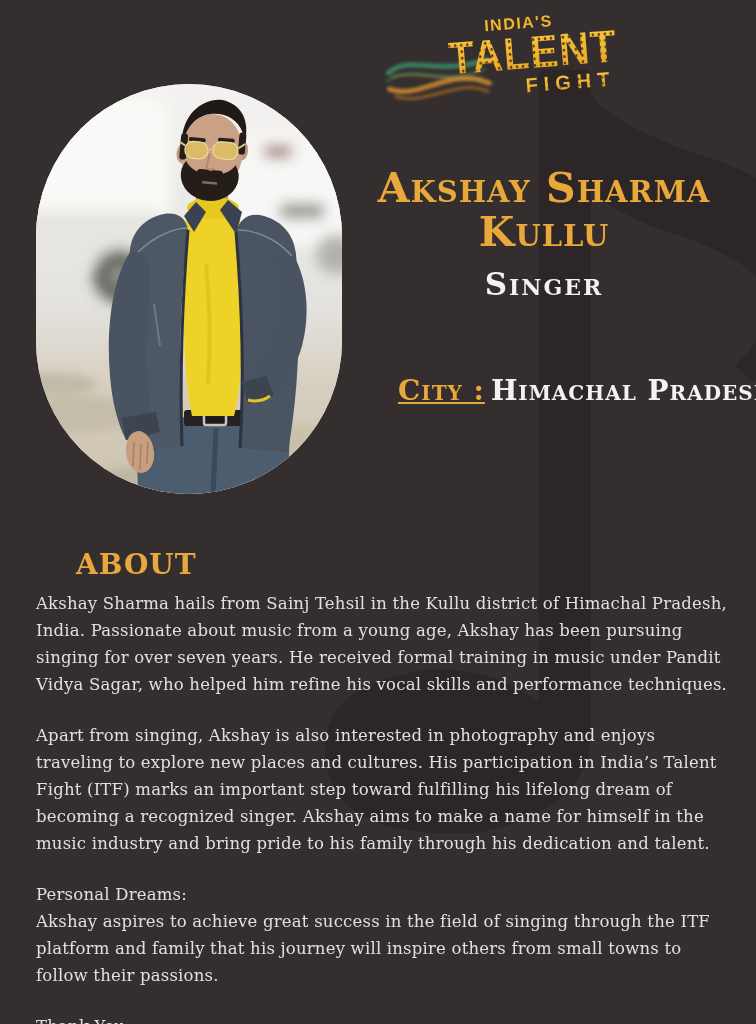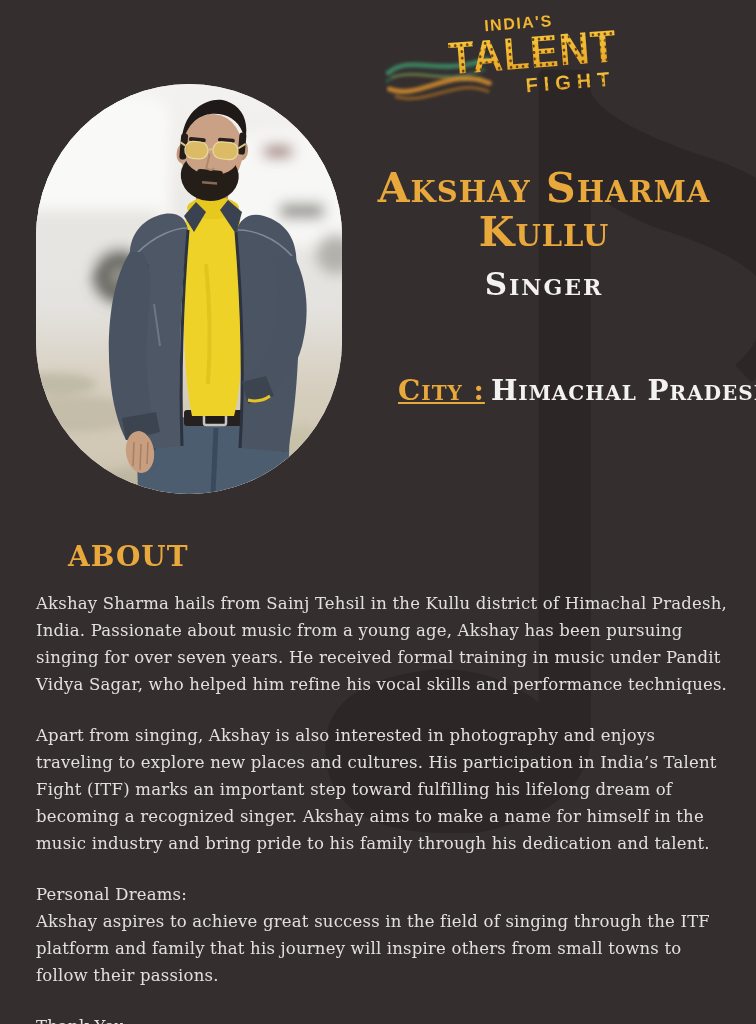--- a/index.html
+++ b/index.html
@@ -51,21 +51,21 @@
   
   .city-line{
     position:absolute;left:398px;top:374px;width:352px;text-align:center;
     font-variant:small-caps;font-weight:700;font-size:28px;letter-spacing:1px;
     white-space:nowrap;
   }
   .city-label{color:#e9a83b;text-decoration:underline;}
   .city-value{color:#f4f1f1;margin-left:6px;}
   
   .about-heading{
-    position:absolute;left:60px;top:532px;margin:8px;
+    position:absolute;left:60px;top:532px;margin:16px;
     color:#e9a83b;font-size:28px;font-weight:700;letter-spacing:1px;
   }
   .about-body{
     position:absolute;left:36px;top:590px;width:700px;
     color:#e2dfdf;font-size:16.5px;line-height:27px;letter-spacing:.2px;
   }
   .about-body p{margin:0 0 24px 0;white-space:pre-line;}
 </style>
 </head>
 <body>

